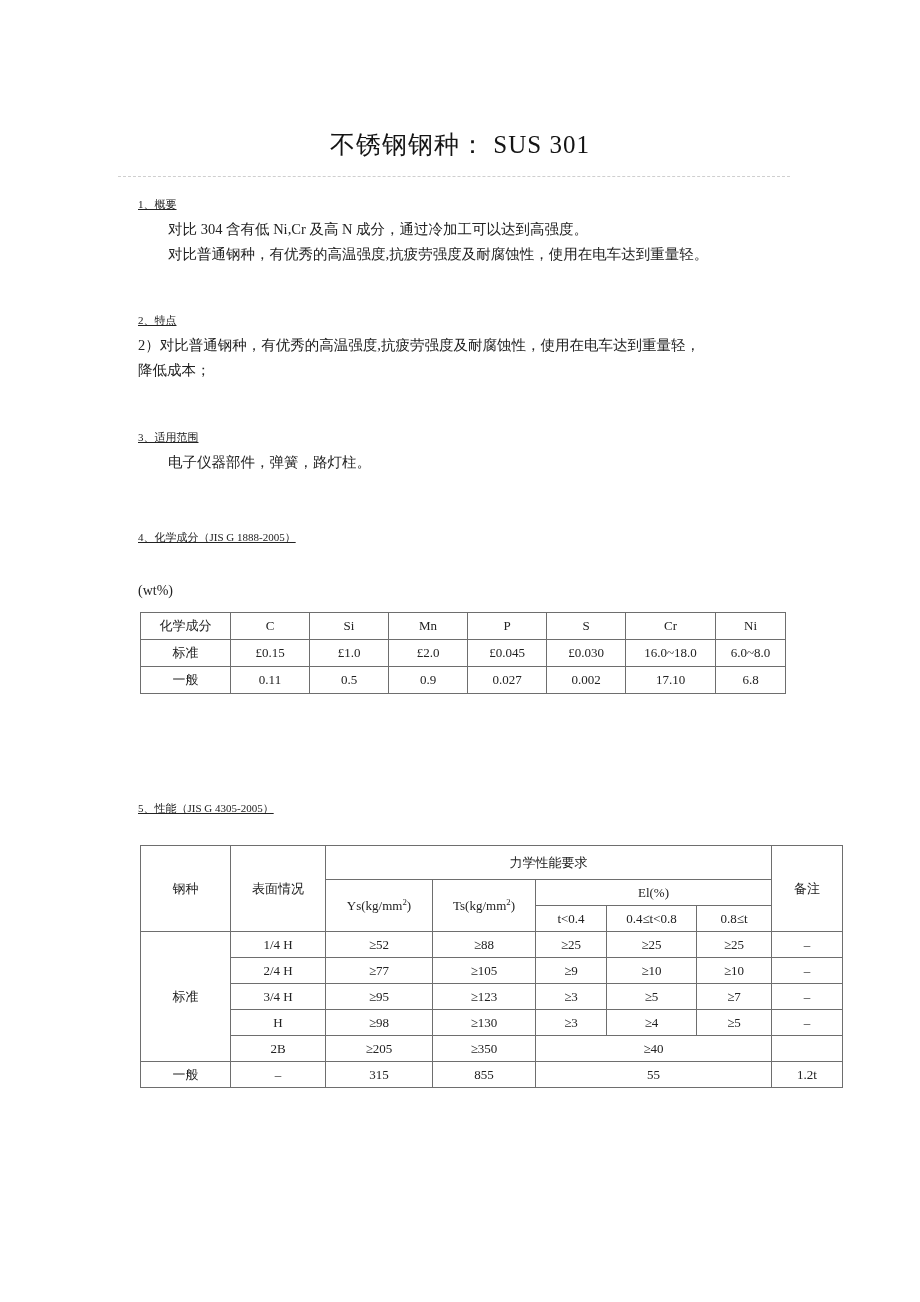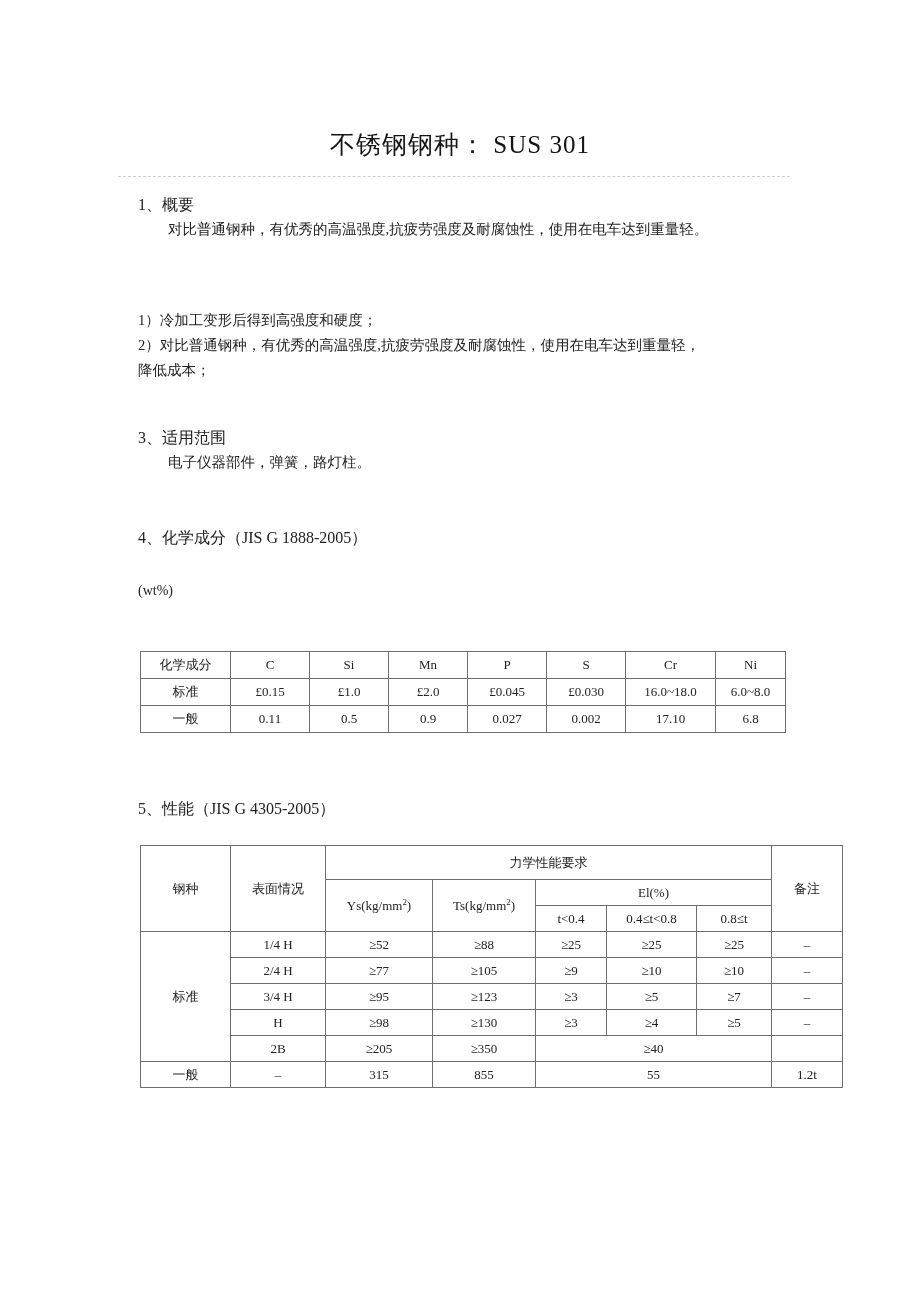--- a/index.html
+++ b/index.html
@@ -49,21 +49,21 @@
     position: absolute;
     left: 138px;
     width: 690px;
     font-size: 14.5px;
     line-height: 25px;
     color: #222;
   }
   .indent { padding-left: 30px; display: block; }
   .ln { display: block; white-space: pre-wrap; }
 
-  .sec-head { font-size: 16px; }
+  .sec-head { font-size: 11px; text-decoration: underline; }
 
   
   table.doc-table {
     position: absolute;
     border-collapse: collapse;
     font-size: 13px;
     color: #222;
     table-layout: fixed;
   }
   table.doc-table td, table.doc-table th {
@@ -74,21 +74,20 @@
     padding: 0 2px;
     white-space: nowrap;
     overflow: hidden;
   }
 
   
   #chem-table {
     left: 140px;
     top: 612px;
     width: 645px;
-    margin-top: 39px;
   }
   #chem-table td { height: 26px; }
 
   
   #prop-table {
     left: 140px;
     top: 845px;
     width: 672px;
   }
   #prop-table td { height: 25px; }
@@ -99,25 +98,26 @@
 </head>
 <body>
 
 <div class="page">
 
   <div class="doc-title">不锈钢钢种： SUS 301</div>
   <div class="title-rule"></div>
 
   <div class="body-text" style="top:192px;">
     <span class="ln sec-head">1、概要</span>
+    <span class="ln indent">对比 304 含有低 Ni,Cr 及高 N 成分，通过冷加工可以达到高强度。</span>
     <span class="ln indent">对比普通钢种，有优秀的高温强度,抗疲劳强度及耐腐蚀性，使用在电车达到重量轻。</span>
   </div>
 
   <div class="body-text" style="top:308px;">
-    <span class="ln">1）冷加工变形后得到高强度和硬度；</span>
+    <span class="ln sec-head">2、特点</span>
     <span class="ln">2）对比普通钢种，有优秀的高温强度,抗疲劳强度及耐腐蚀性，使用在电车达到重量轻，</span>
     <span class="ln">降低成本；</span>
   </div>
 
   <div class="body-text" style="top:425px;">
     <span class="ln sec-head">3、适用范围</span>
     <span class="ln indent">电子仪器部件，弹簧，路灯柱。</span>
   </div>
 
   <div class="body-text" style="top:525px;">

